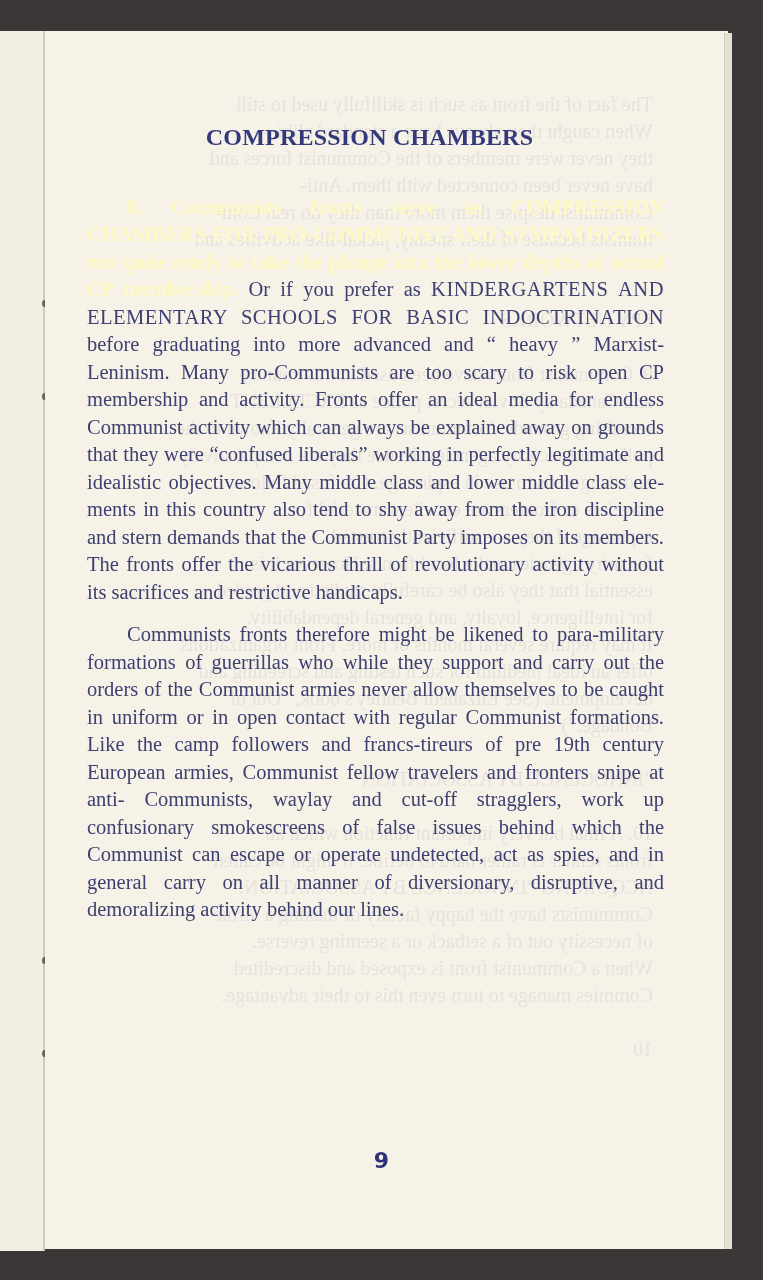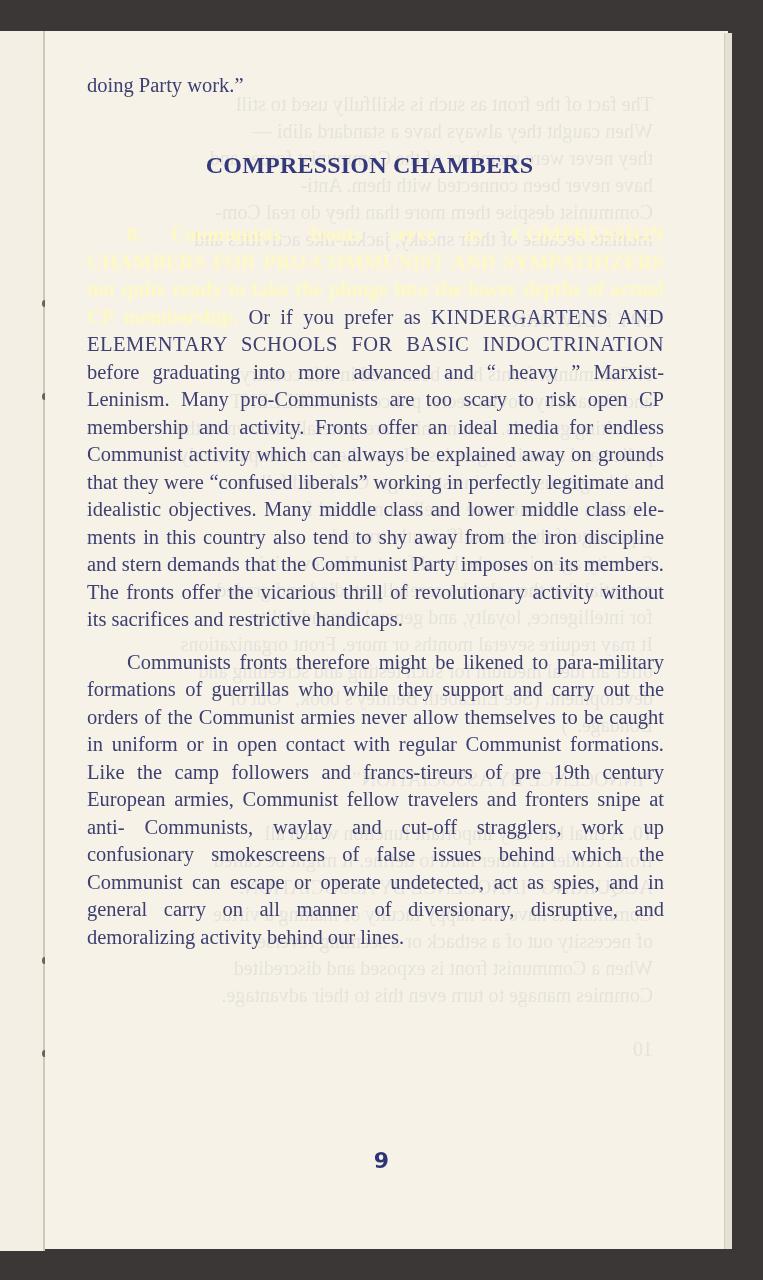--- a/index.html
+++ b/index.html
@@ -120,21 +120,20 @@
       <div>Communists have the happy faculty of making a virtue</div>
       <div>of necessity out of a setback or a seeming reverse.</div>
       <div>When a Communist front is exposed and discredited</div>
       <div>Commies manage to turn even this to their advantage.</div>
       <div>&nbsp;</div>
       <div>10</div>
     </div>
 </div>
 
 <div class="content">
-  <p class="lead">doing Party work.”</p>
 
   <div class="heading">COMPRESSION CHAMBERS</div>
 
   <p class="para"><span class="b">8. Communists fronts serve as COMPRESSION CHAMBERS FOR PRO-COMMUNIST AND SYMP­ATHIZERS not quite ready to take the plunge into the lower depths of actual CP membership.</span><span> Or if you prefer as </span><span class="caps">KINDERGARTENS AND ELEMENTARY SCHOOLS FOR BASIC INDOCTRINATION</span><span> before graduating into more advanced and “ heavy ” Marxist-Leninism. Many pro-Communists are too scary to risk open CP membership and activity. Fronts offer an ideal media for endless Communist activity which can always be explained away on grounds that they were “confused liberals” working in perfectly legitimate and idealistic objectives. Many middle class and lower middle class ele­ments in this country also tend to shy away from the iron discipline and stern demands that the Communist Party imposes on its members. The fronts offer the vicarious thrill of revolutionary activity without its sac­rifices and restrictive handicaps.</span></p>
 
   <p class="para">Communists fronts therefore might be likened to para-military formations of guerrillas who while they support and carry out the orders of the Communist armies never allow themselves to be caught in uniform or in open contact with regular Communist formations. Like the camp followers and francs-tireurs of pre 19th century European armies, Communist fellow travelers and fronters snipe at anti- Communists, waylay and cut-off stragglers, work up confusionary smokescreens of false issues behind which the Communist can escape or oper­ate undetected, act as spies, and in general carry on all manner of diversionary, disruptive, and demoralizing ac­tivity behind our lines.</p>
 </div>
 
 <div class="page-number">9</div>
 

